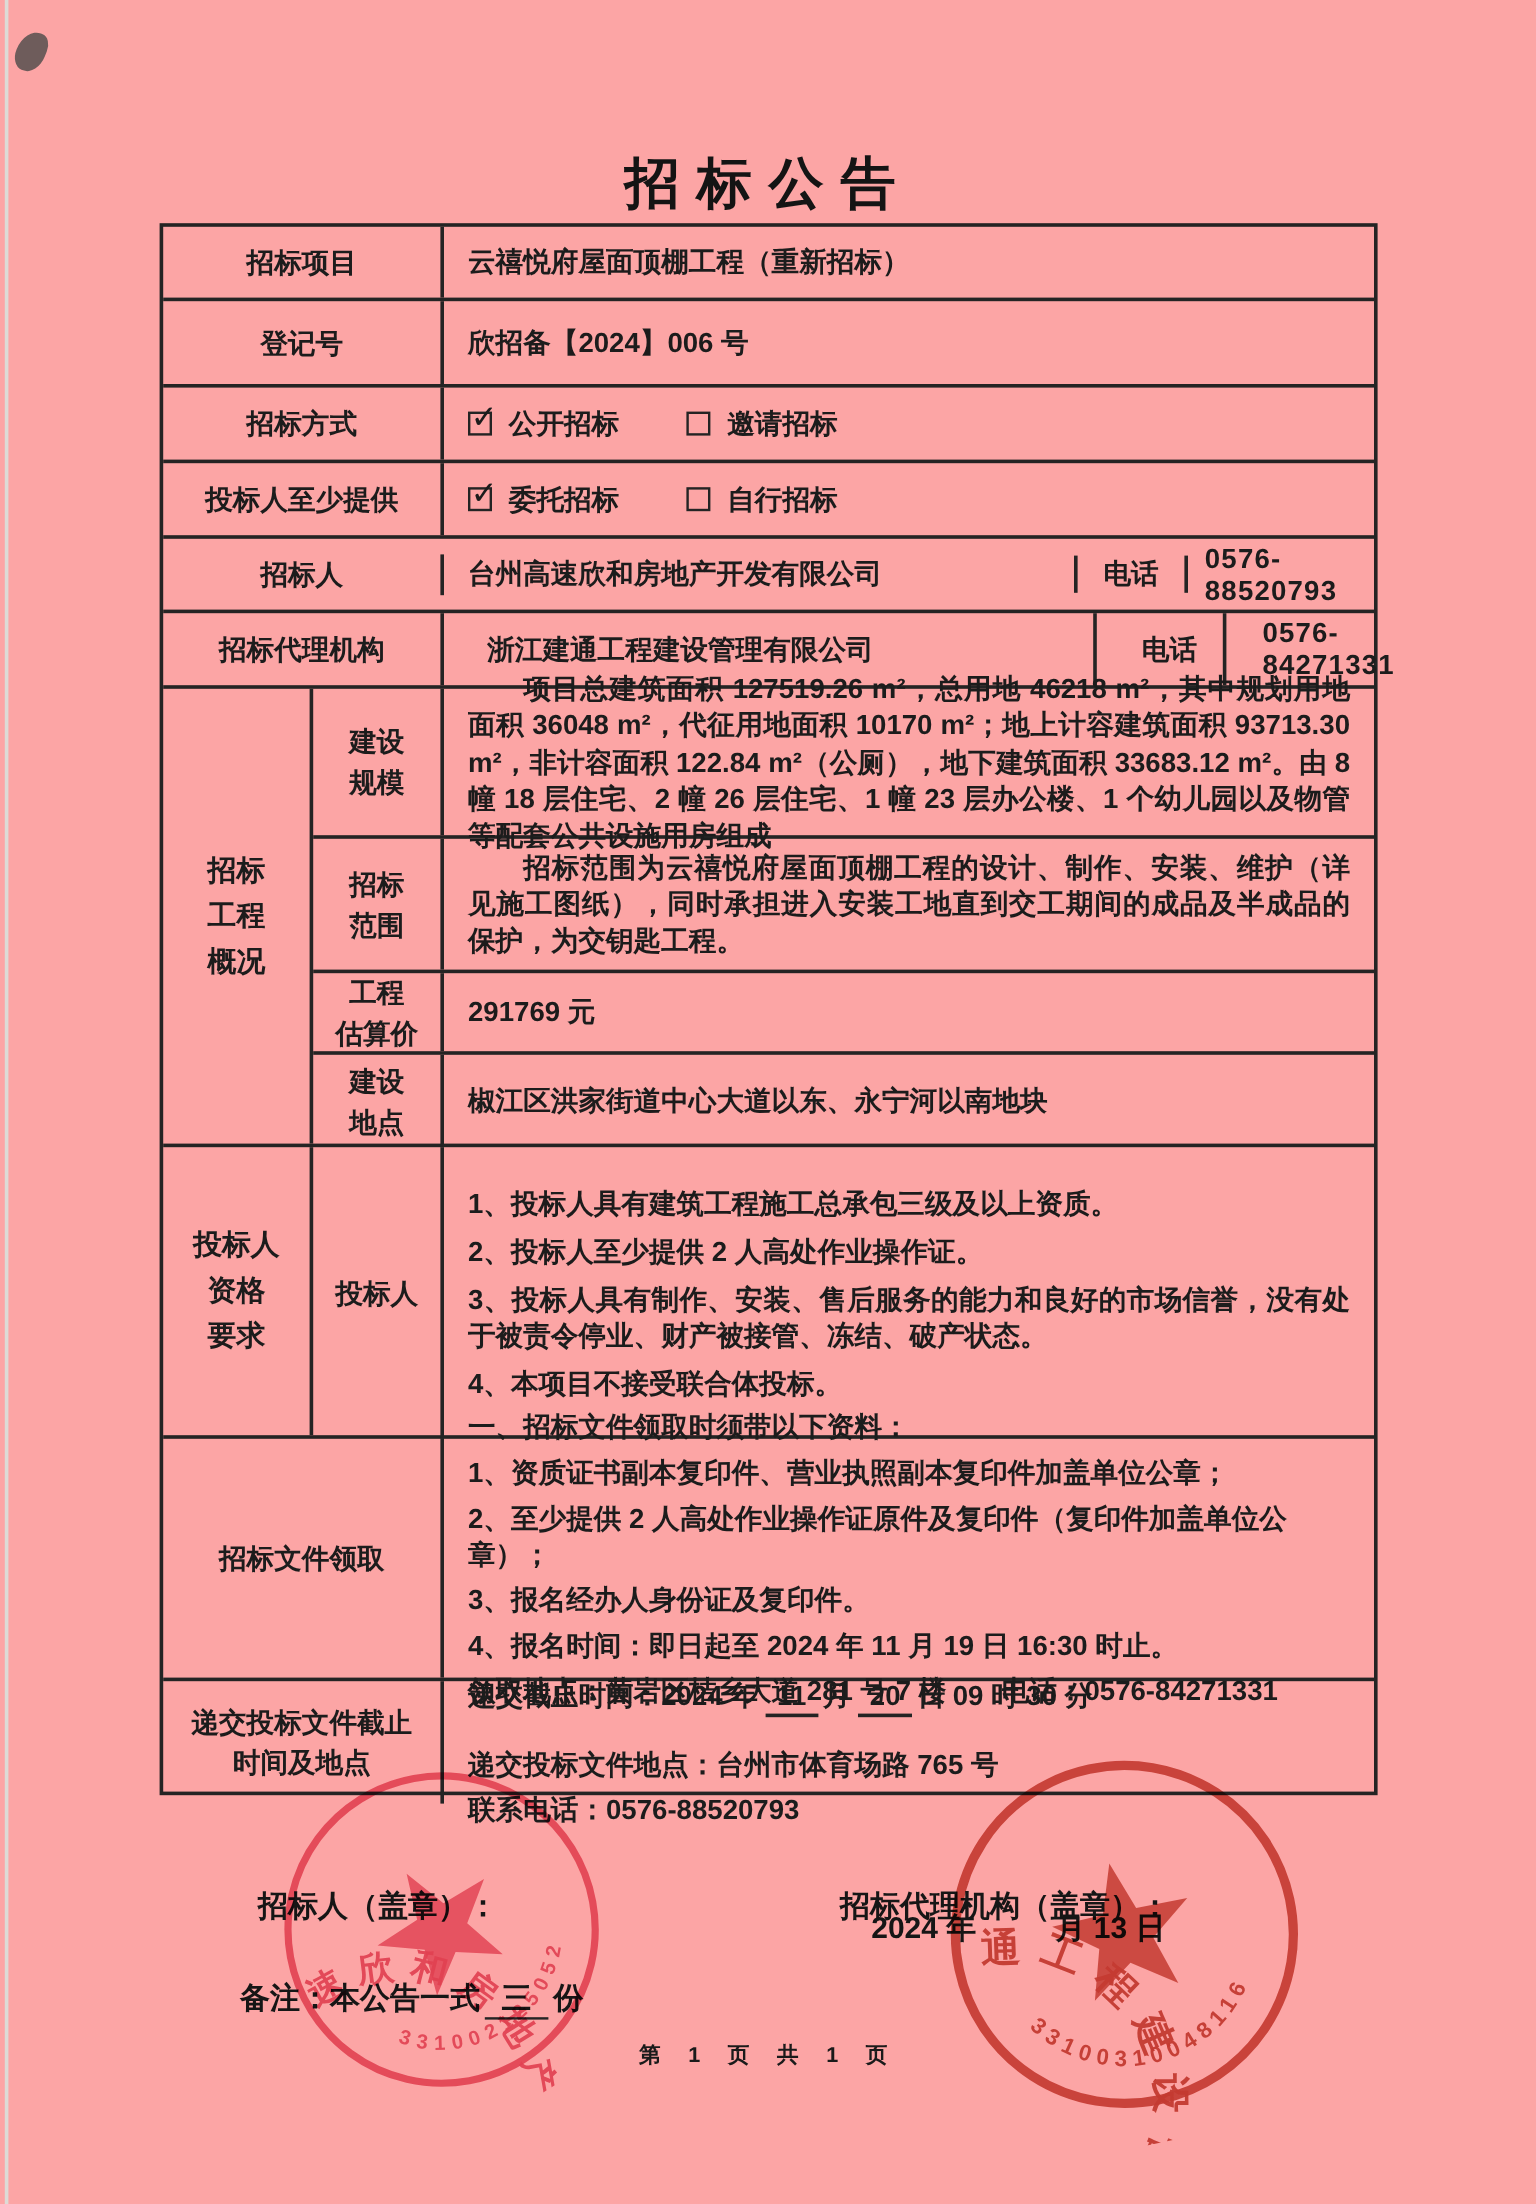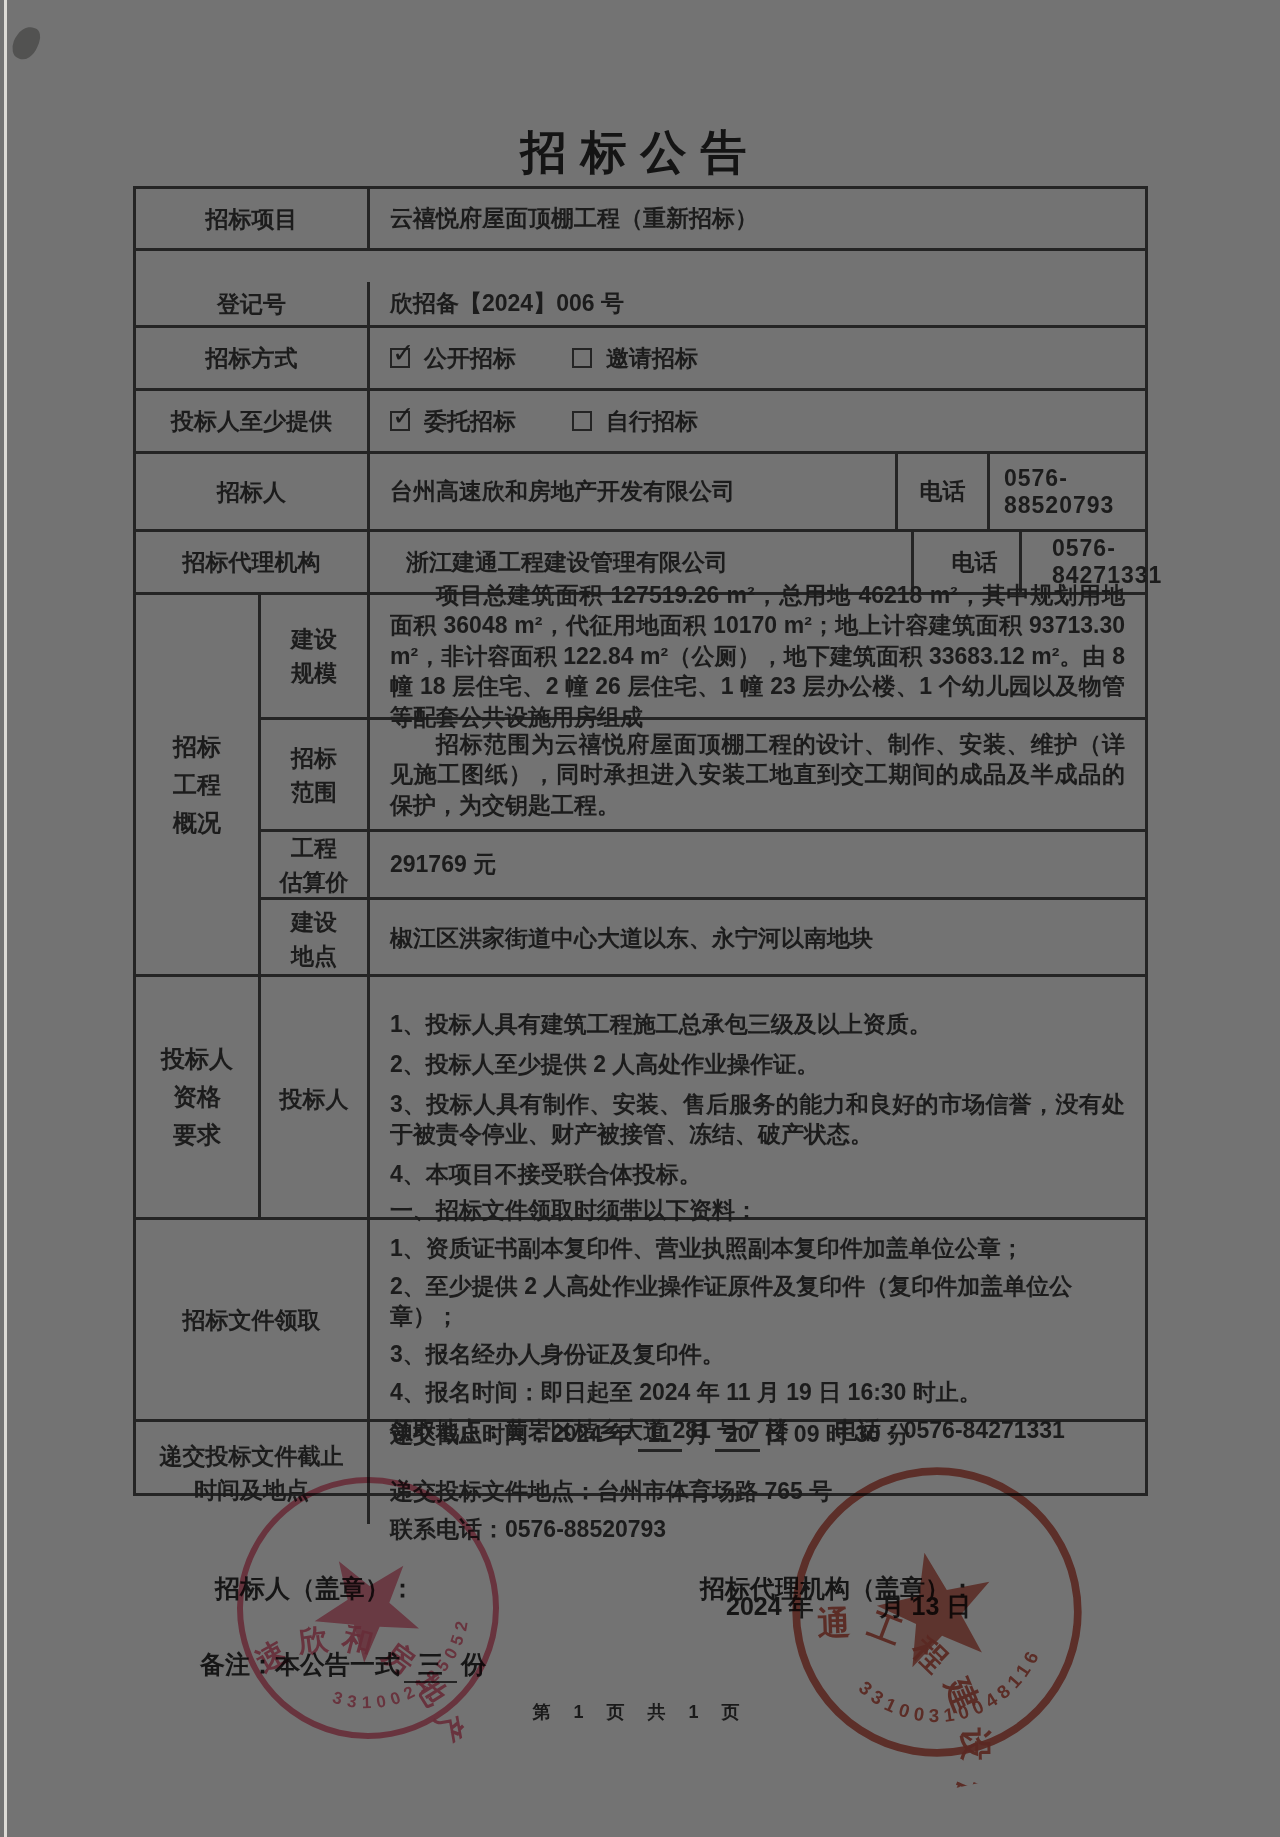--- a/index.html
+++ b/index.html
@@ -1,18 +1,18 @@
 <!DOCTYPE html>
 <html><head>
 <meta charset="utf-8">
 <style>
   html,body{margin:0;padding:0;background:#e8e8e6;}
   .page{
     position:relative;width:1280px;height:1837px;margin:0 auto;
-    background:#737373;overflow:hidden;color:#1c1c1c;
+    background:#fca5a5;overflow:hidden;color:#1c1c1c;
     font-family:"Liberation Sans","DejaVu Sans",sans-serif;
   }
   .artifact-corner{position:absolute;left:14px;top:26px;width:24px;height:34px;
     background:#4a4a48;border-radius:62% 38% 55% 45%;transform:rotate(22deg);opacity:.8;}
   .artifact-edge{position:absolute;left:4px;top:0;width:3px;height:100%;background:#dddbd6;}
 
   .doc-title{
     position:absolute;left:133px;top:122px;width:1015px;
     font-size:46px;font-weight:700;letter-spacing:14px;text-align:center;color:#141414;
   }
@@ -88,21 +88,21 @@
 
   <div class="doc-title">招标公告</div>
 
   <div class="bid-table">
 
     <div class="tr" style="height:62px;">
       <div class="lab">招标项目</div>
       <div class="content">云禧悦府屋面顶棚工程（重新招标）</div>
     </div>
 
-    <div class="tr" style="height:46px;margin-top:31px;">
+    <div class="tr" style="height:72px;">
       <div class="lab">登记号</div>
       <div class="content">欣招备【2024】006 号</div>
     </div>
 
     <div class="tr" style="height:63px;">
       <div class="lab">招标方式</div>
       <div class="content">
         <span class="opt">
           <span class="cb">
               <span class="mark">✓</span>
@@ -129,21 +129,21 @@
         </span>
         <span class="opt">
           <span class="cb">
               <span class="mark"></span>
             </span>
           <span class="opt-label">自行招标</span>
         </span>
       </div>
     </div>
 
-    <div class="tr" style="height:78px;">
+    <div class="tr" style="height:62px;align-items:center;">
       <div class="lab">招标人</div>
       <div class="val">台州高速欣和房地产开发有限公司</div>
       <div class="ph">电话</div>
       <div class="phv">0576-88520793</div>
     </div>
 
     <div class="tr" style="height:63px;gap:16px;">
       <div class="lab">招标代理机构</div>
       <div class="val">浙江建通工程建设管理有限公司</div>
       <div class="ph">电话</div>

